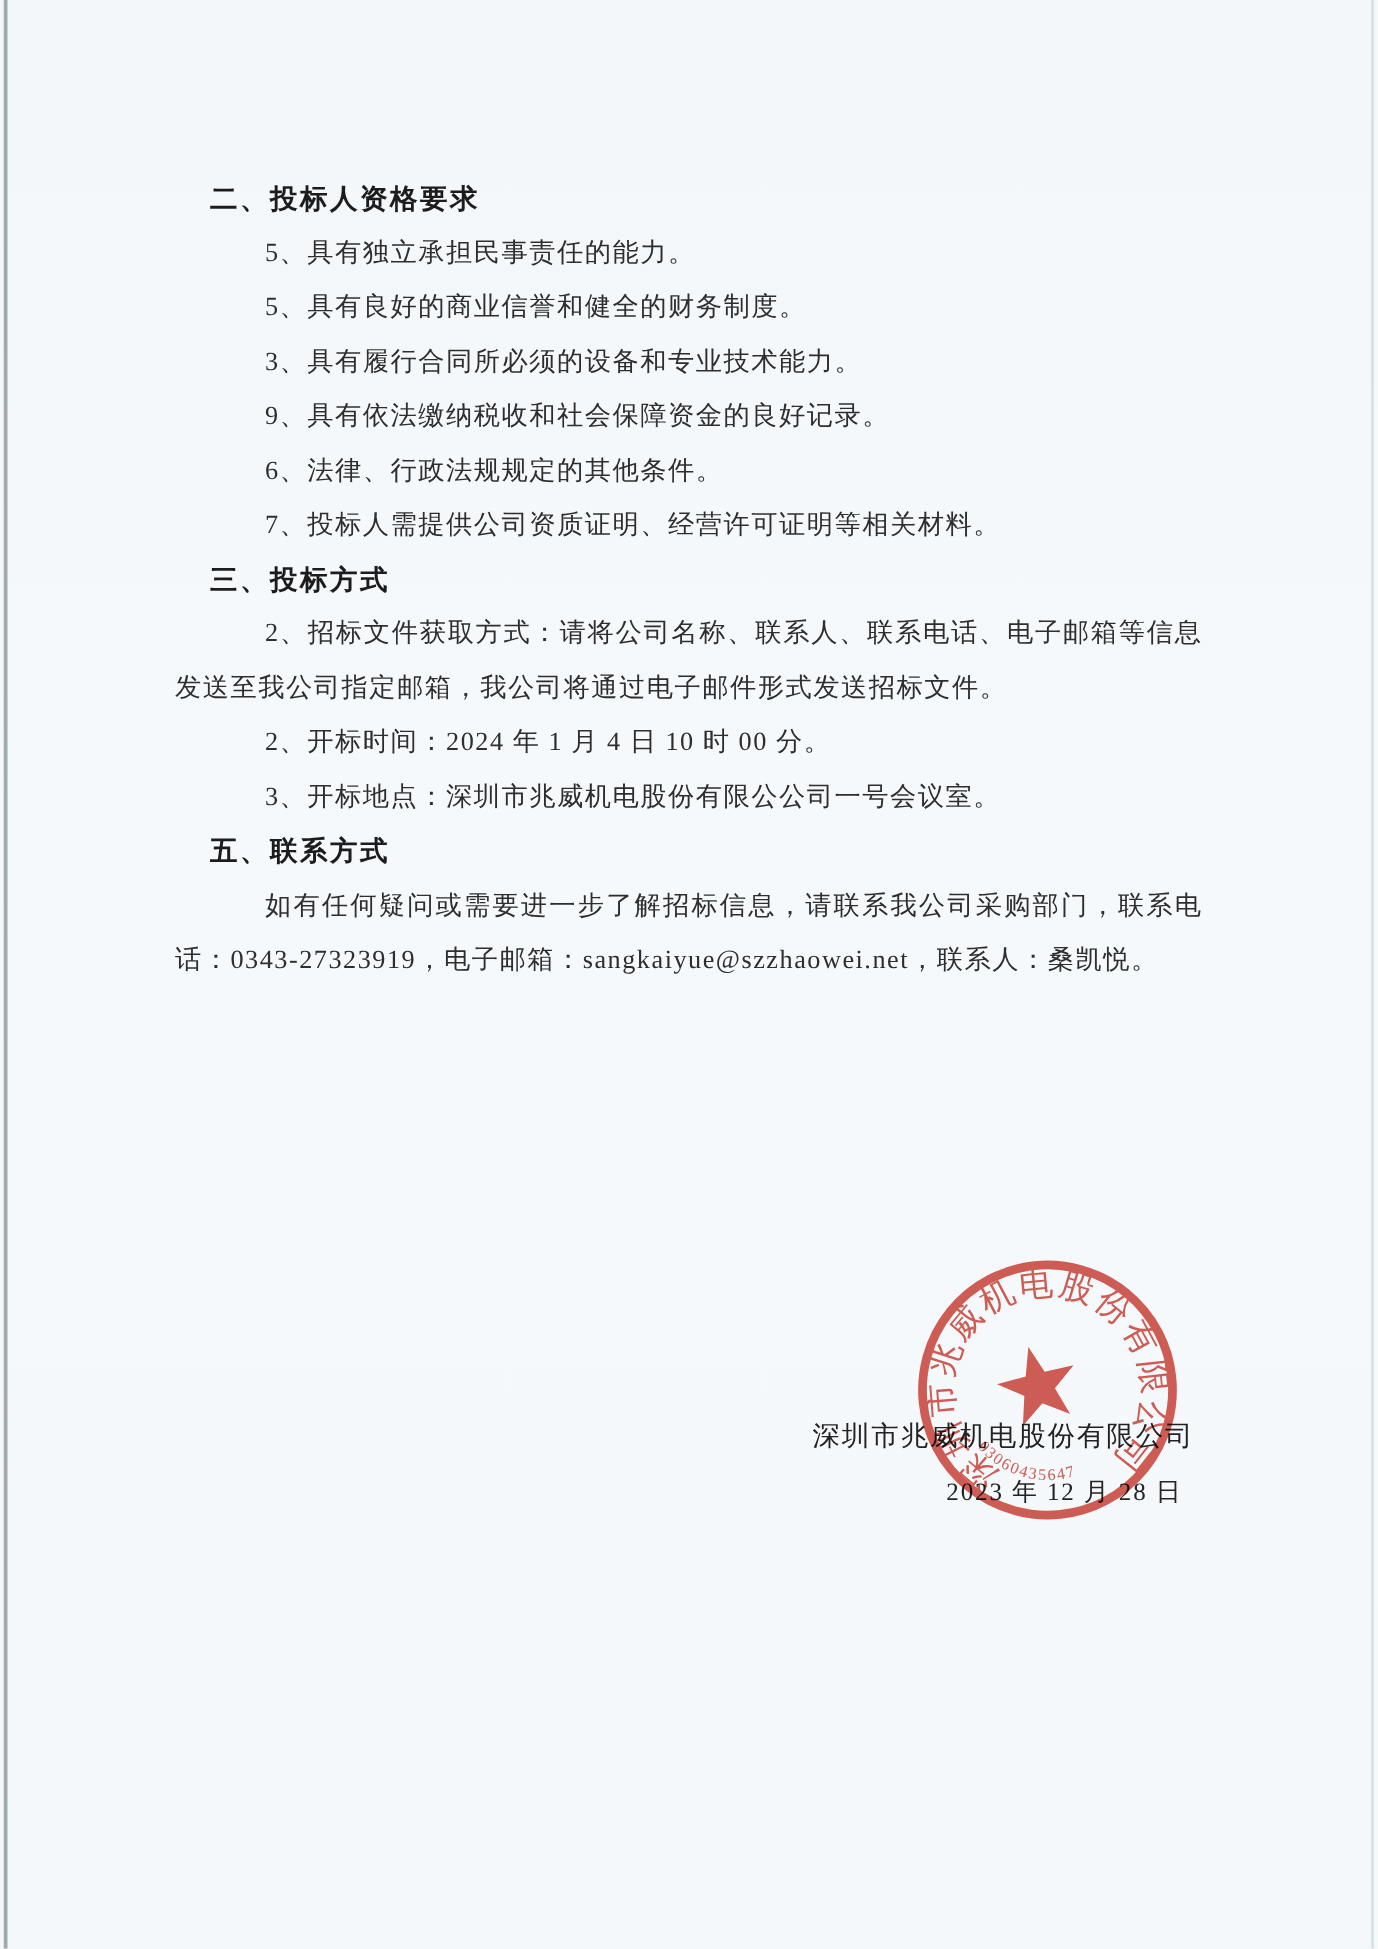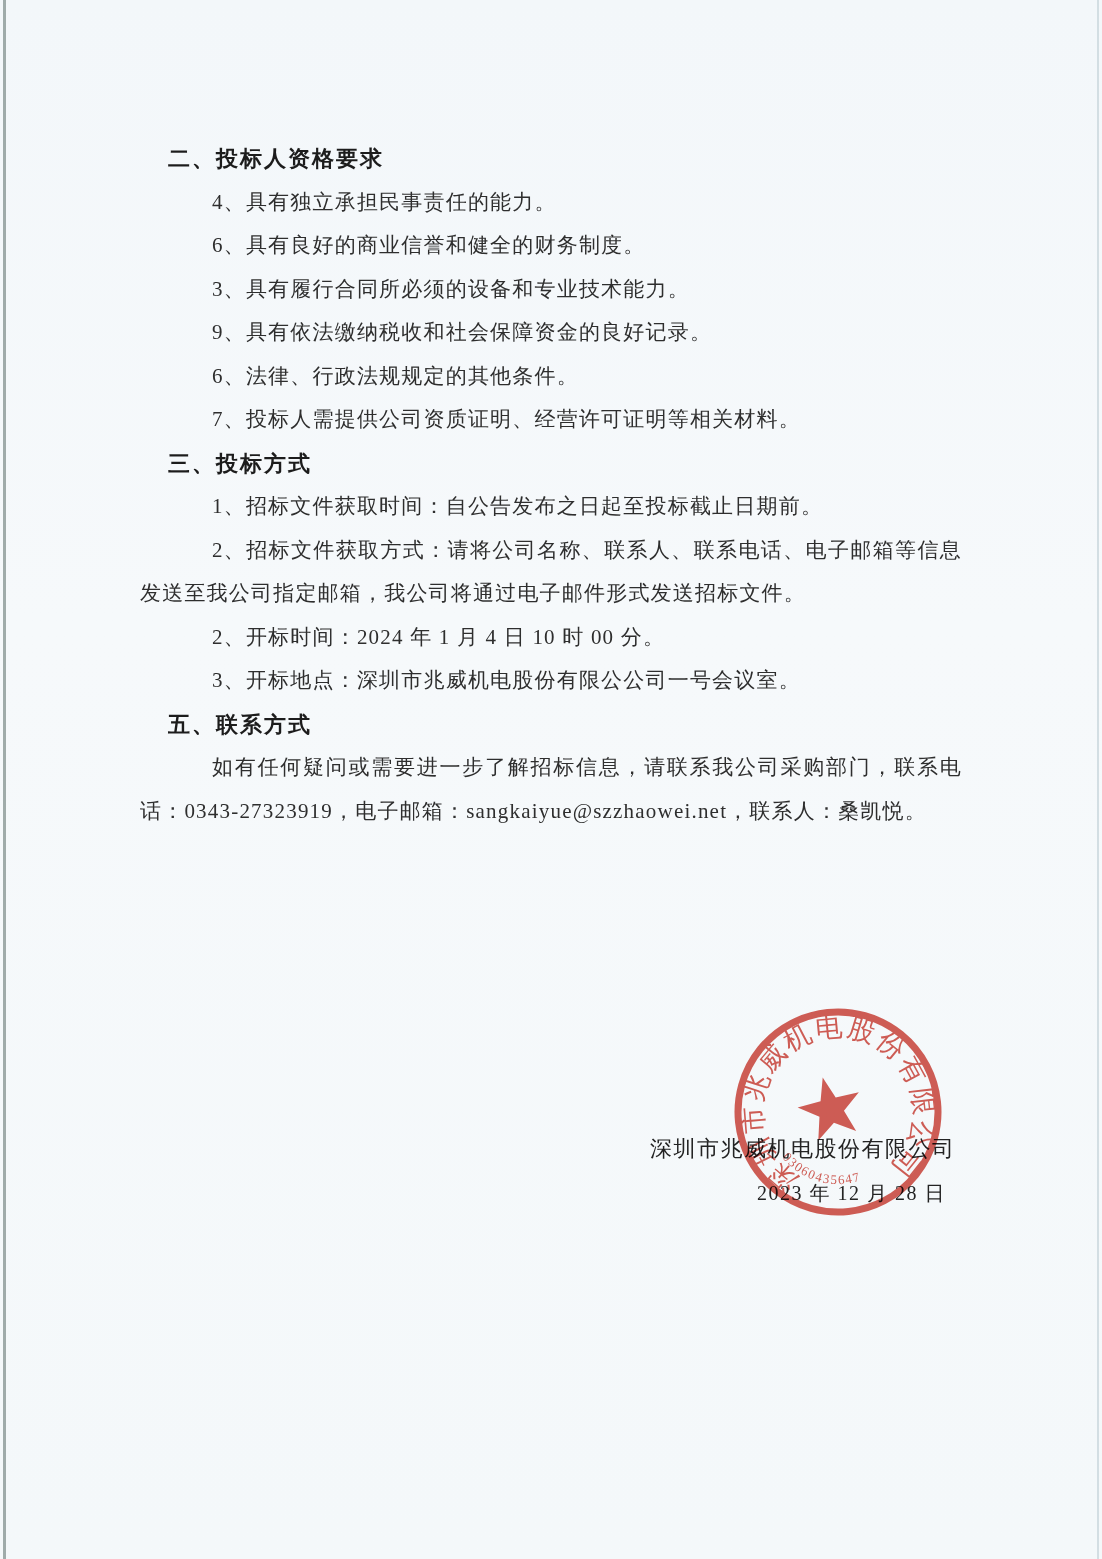--- a/index.html
+++ b/index.html
@@ -82,29 +82,28 @@
 </style>
 </head>
 <body>
 
 <div class="page">
   <div class="edge-left"></div>
   <div class="edge-right"></div>
 
   <main class="content">
     <p class="sec-heading">二、投标人资格要求</p>
-    <p class="item">4、具有独立承担民事责任的能力。</p>
-    <p class="item">6、具有良好的商业信誉和健全的财务制度。</p>
+    <p class="item">5、具有独立承担民事责任的能力。</p>
+    <p class="item">5、具有良好的商业信誉和健全的财务制度。</p>
     <p class="item">3、具有履行合同所必须的设备和专业技术能力。</p>
     <p class="item">9、具有依法缴纳税收和社会保障资金的良好记录。</p>
     <p class="item">6、法律、行政法规规定的其他条件。</p>
     <p class="item">7、投标人需提供公司资质证明、经营许可证明等相关材料。</p>
 
     <p class="sec-heading">三、投标方式</p>
-    <p class="item">1、招标文件获取时间：自公告发布之日起至投标截止日期前。</p>
     <p class="item">2、招标文件获取方式：请将公司名称、联系人、联系电话、电子邮箱等信息发送至我公司指定邮箱，我公司将通过电子邮件形式发送招标文件。</p>
 
     <p class="item">2、开标时间：2024 年 1 月 4 日 10 时 00 分。</p>
     <p class="item">3、开标地点：深圳市兆威机电股份有限公公司一号会议室。</p>
 
     <p class="sec-heading">五、联系方式</p>
     <p class="item">如有任何疑问或需要进一步了解招标信息，请联系我公司采购部门，联系电话：0343-27323919，电子邮箱：sangkaiyue@szzhaowei.net，联系人：桑凯悦。</p>
   </main>
 
   <p class="sig-company">深圳市兆威机电股份有限公司</p>

